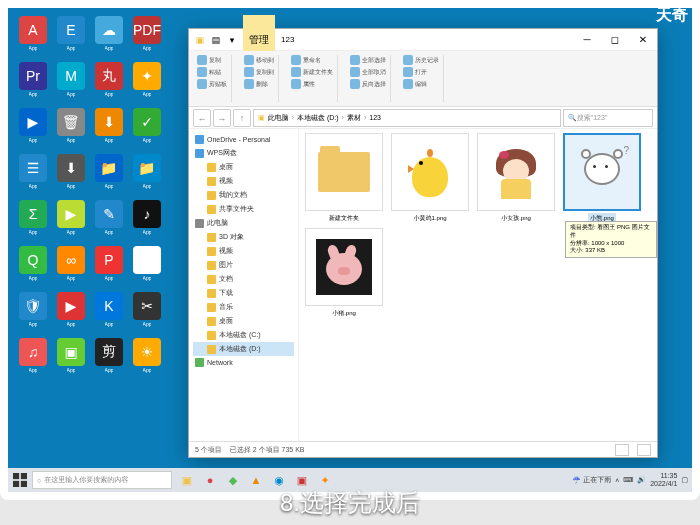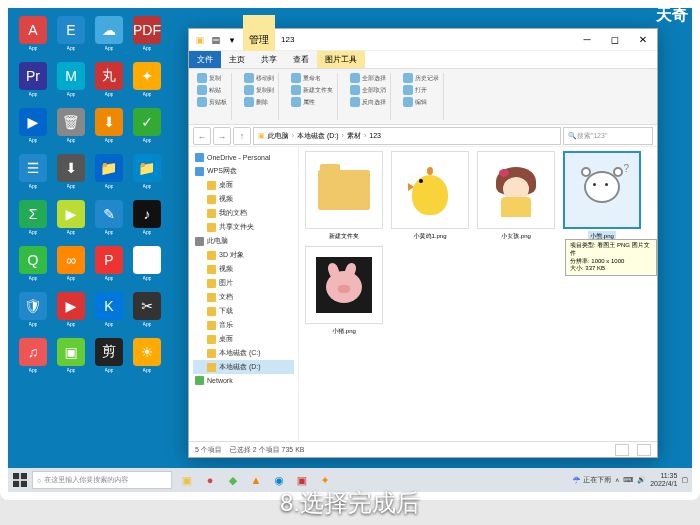--- a/index.html
+++ b/index.html
@@ -216,27 +216,20 @@
     </div>
     <span class="ctx">管理</span>
     <span class="ttl">123</span>
     <div class="winbtns">
       <span>─</span>
       <span>◻</span>
       <span class="close">✕</span>
     </div>
   </div>
 
-  <div class="ribbon-tabs">
-    <span class="tab file">文件</span>
-    <span class="tab">主页</span>
-    <span class="tab">共享</span>
-    <span class="tab">查看</span>
-    <span class="tab ctx">图片工具</span>
-  </div>
 
   <div class="ribbon" id="ribbon">
           <div class="rgroup">
             <div class="ritem">复制</div>
             <div class="ritem">粘贴</div>
             <div class="ritem">剪贴板</div>
           </div>
           <div class="rgroup">
             <div class="ritem">移动到</div>
             <div class="ritem">复制到</div>

